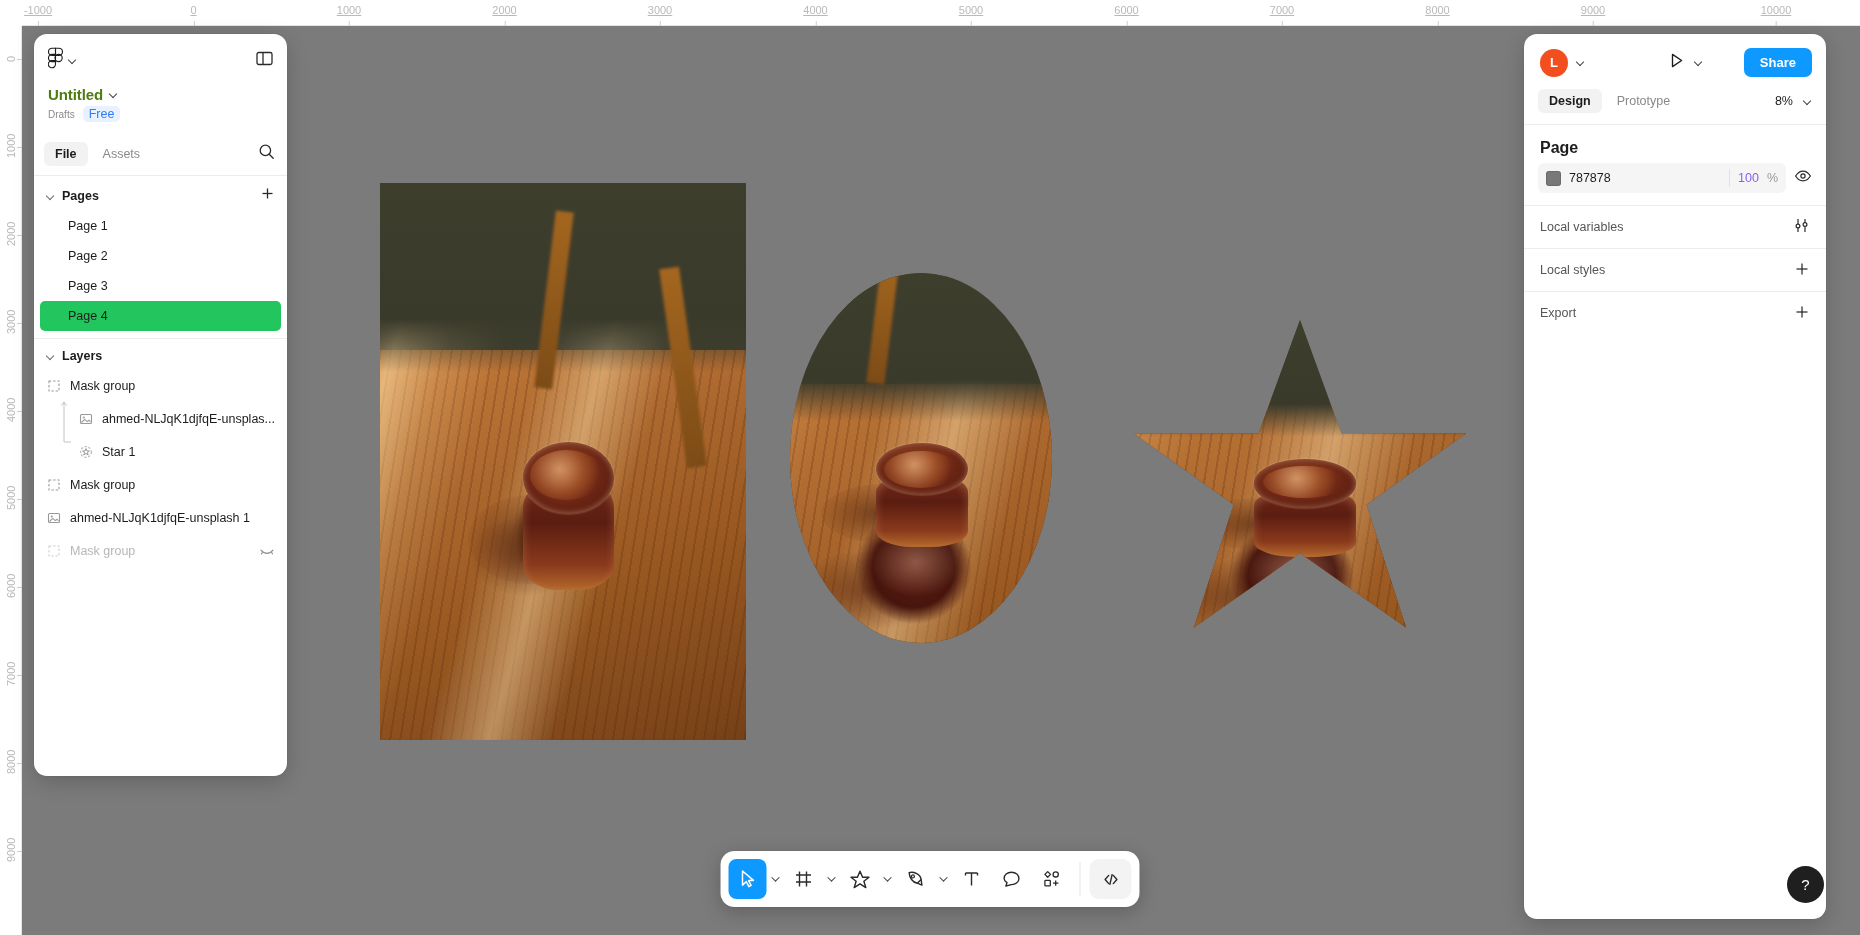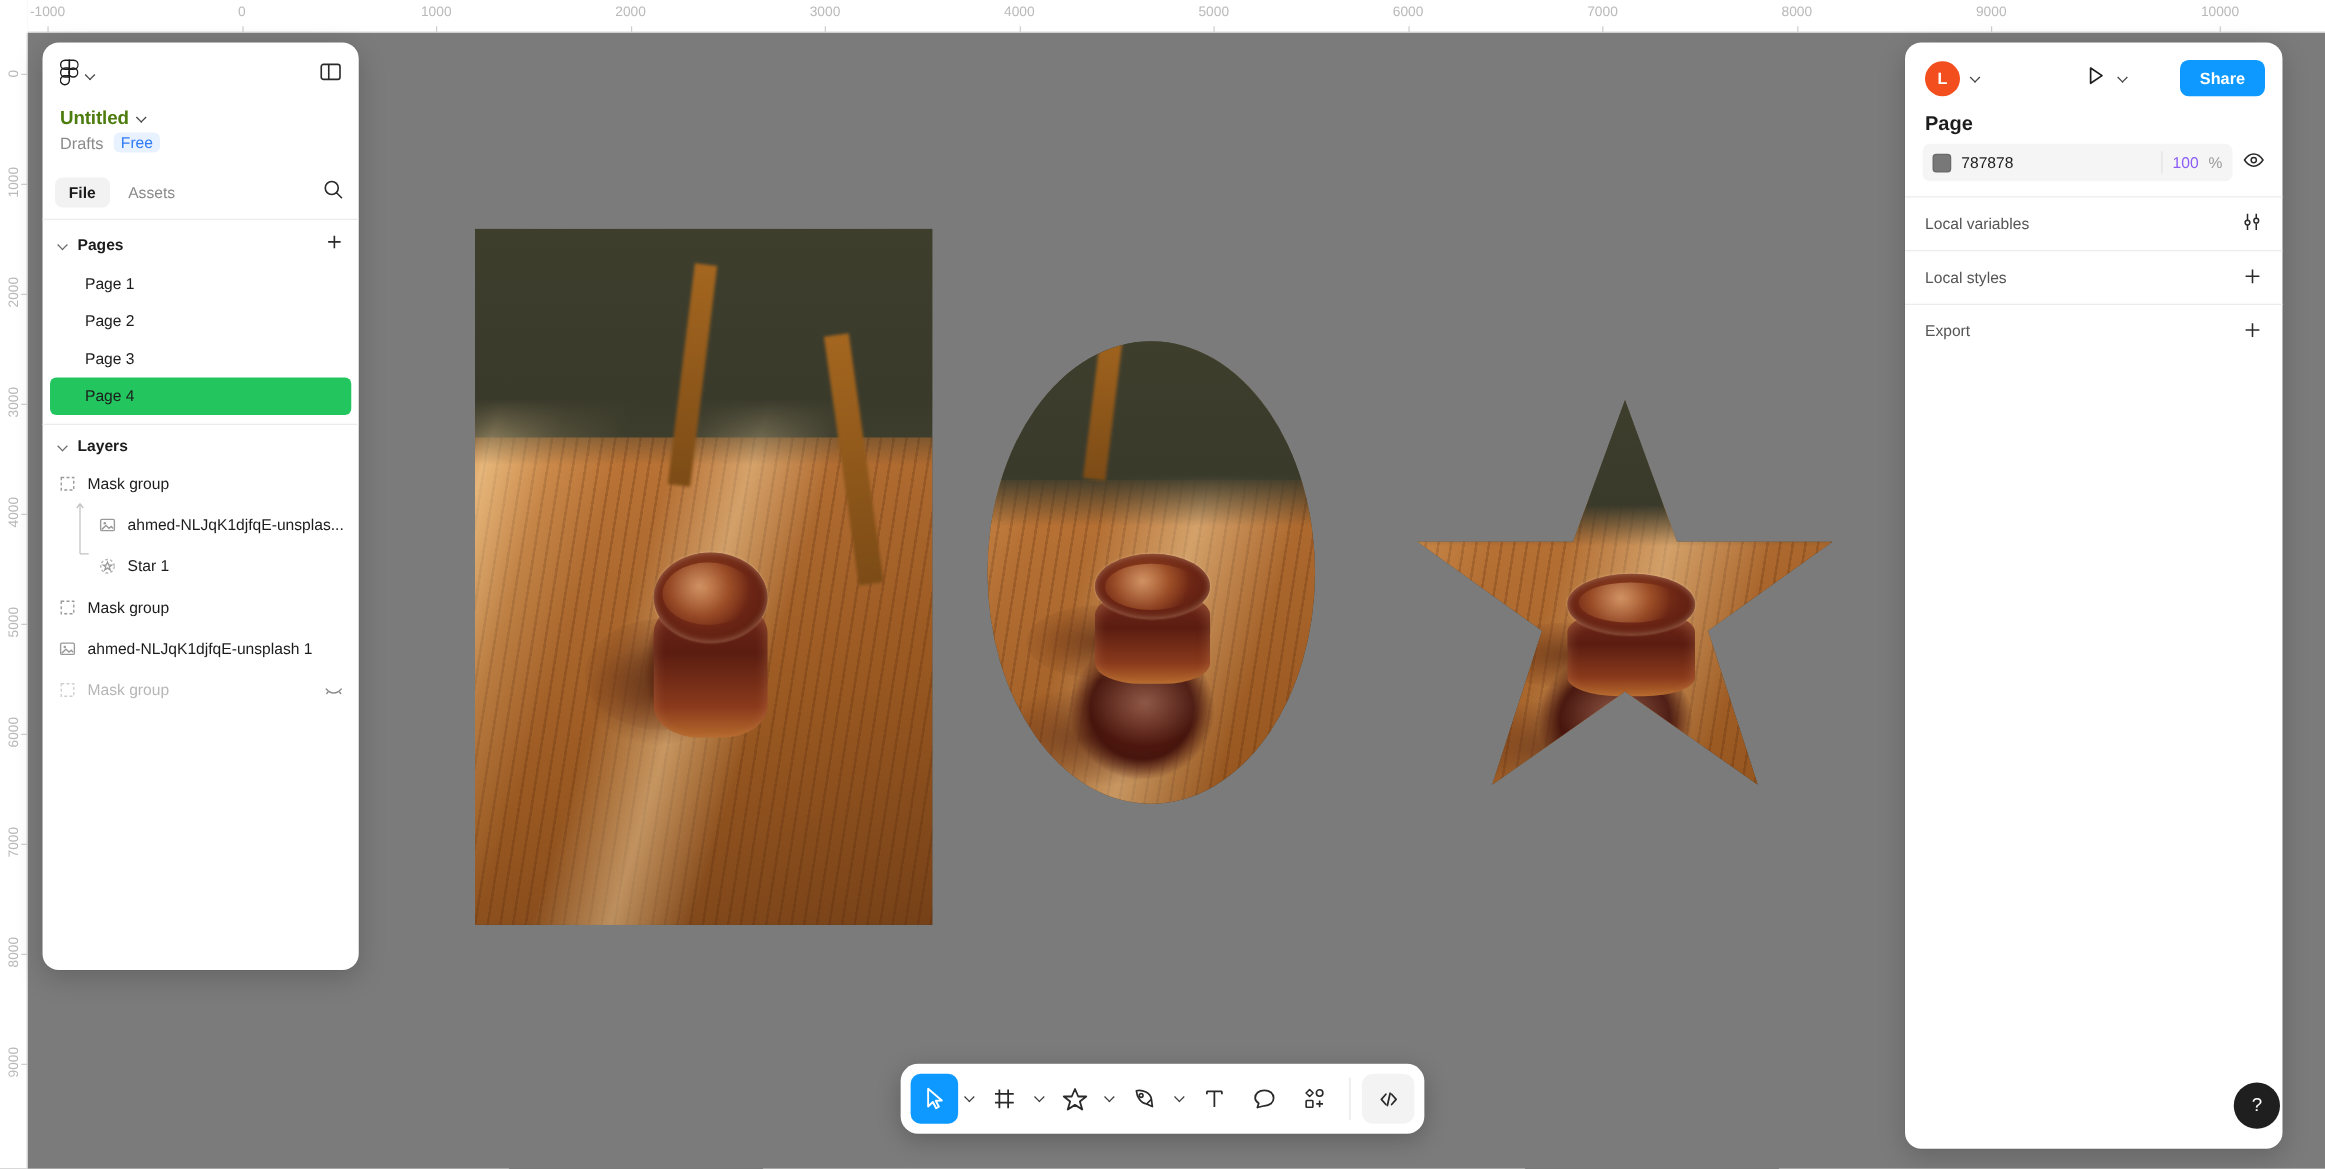--- a/index.html
+++ b/index.html
@@ -25,21 +25,21 @@
     border-bottom: 1px solid #e6e6e6;
   }
   #ruler-v {
     position: absolute; left: 0; top: 0; width: 22px; height: 935px;
     background: #ffffff; z-index: 30;
     border-right: 1px solid #e6e6e6;
   }
   .rh-tick {
     position: absolute; top: 0; height: 26px;
     font-size: 11px; color: #b9b9b9; line-height: 20px;
-    transform: translateX(-50%); text-align: center; white-space: nowrap;
+    transform: translateX(-50%); text-align: center; white-space: nowrap; text-decoration: underline;
   }
   .rh-tick::after {
     content: ""; position: absolute; left: 50%; bottom: 0;
     width: 1px; height: 5px; background: #cfcfcf;
   }
   .rv-tick {
     position: absolute; left: 0; width: 22px;
     font-size: 11px; color: #b9b9b9; white-space: nowrap;
   }
   .rv-tick span {
@@ -142,21 +142,21 @@
   .chev::before {
     content: ""; position: absolute; left: 1px; top: 1px;
     width: 5px; height: 5px; border-right: 1.3px solid #444; border-bottom: 1.3px solid #444;
     transform: rotate(45deg);
   }
   .lp-title-row {
     display: flex; align-items: center; gap: 6px; margin-top: 14px;
   }
   #file-title { font-size: 15px; font-weight: 600; color: #4d7c0f; letter-spacing: -0.1px; }
   .lp-sub { display: flex; align-items: center; gap: 8px; margin-top: 3px; }
-  #drafts-label { font-size: 13px; color: #8a8a8a; }
+  #drafts-label { font-size: 10px; color: #8a8a8a; }
   #free-badge {
     font-size: 12.5px; color: #2f7cf6; background: #e8f1fe;
     padding: 1px 6px; border-radius: 5px; font-weight: 400;
   }
   .lp-tabs {
     display: flex; align-items: center; gap: 4px;
     padding: 10px 10px 9px 10px; margin-top: 10px;
     border-bottom: 1px solid #ececec; position: relative;
   }
   .lp-tab {
@@ -525,20 +525,28 @@
     <span class="chev"></span>
     <span style="margin-left:74px">
       <svg width="19" height="19" viewBox="0 0 19 19">
         <path d="M5.5 3.4 L14.6 9.5 L5.5 15.6 Z" fill="none" stroke="#1c1c1c" stroke-width="1.35" stroke-linejoin="round"></path>
       </svg>
     </span>
     <span class="chev"></span>
     <div id="share-button">Share</div>
   </div>
 
+  <div class="rp-tabs">
+    <div class="rp-tab active">Design</div>
+    <div class="rp-tab">Prototype</div>
+    <div id="zoom-box">
+      <span id="zoom-value">8%</span>
+      <span class="chev"></span>
+    </div>
+  </div>
 
   <div class="rp-sec-label">Page</div>
 
   <div class="fill-row">
     <div class="fill-input">
       <span class="swatch" style="background:#787878"></span>
       <span class="hexval">787878</span>
       <span class="fill-sep"></span>
       <span class="opacity">100</span>
       <span class="pct">%</span>

